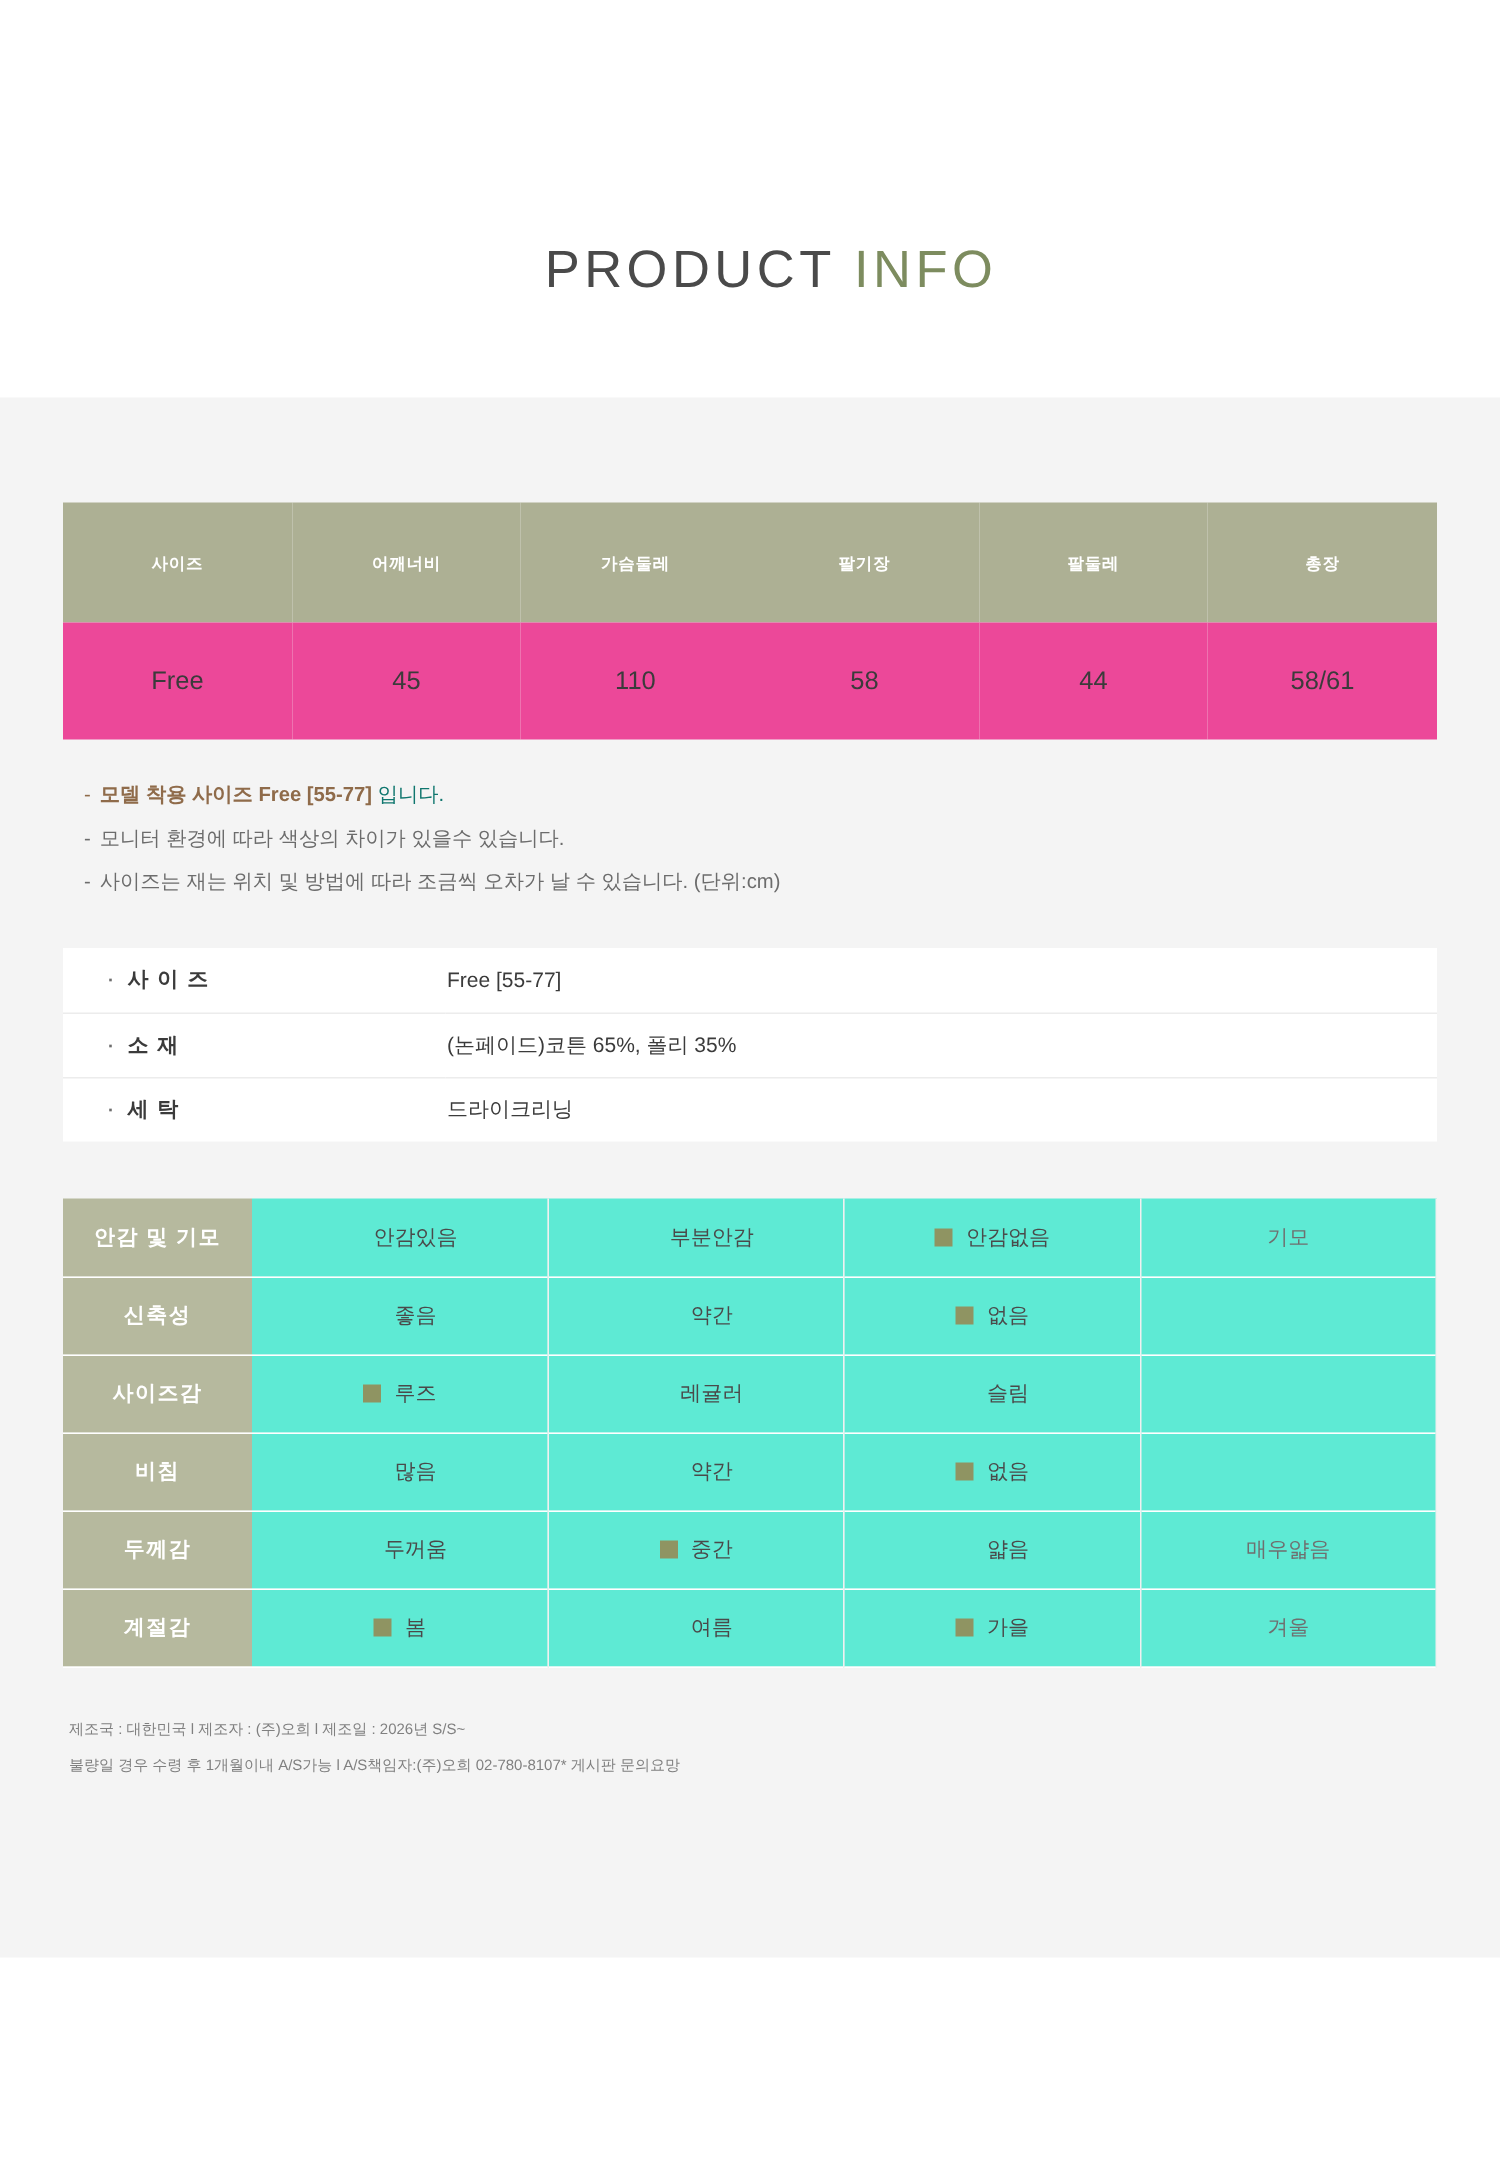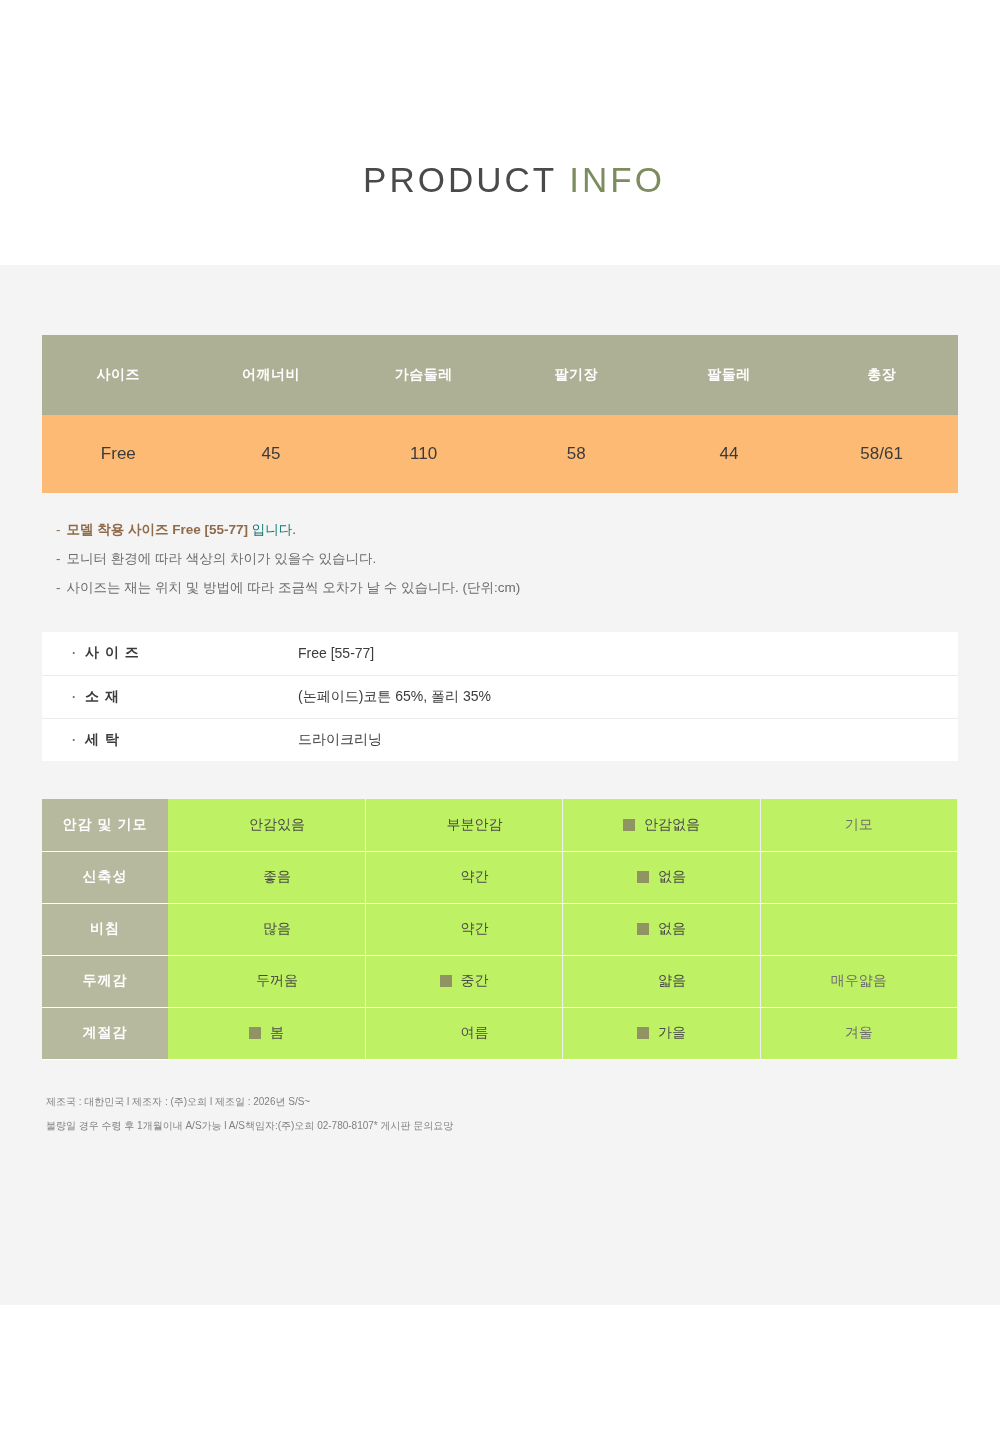--- a/index.html
+++ b/index.html
@@ -51,28 +51,28 @@
   
   .size-table {
     margin-top: 70px;
     width: 916px;
     border-collapse: collapse;
     table-layout: fixed;
   }
   .size-table thead th {
     background: #adb094;
     color: #ffffff;
-    font-size: 14px;
+    font-size: 11px;
     font-weight: 700;
     height: 80px;
     letter-spacing: 0.5px;
     border: none;
   }
   .size-table tbody td {
-    background: #fdba74;
+    background: #ec4899;
     height: 78px;
     text-align: center;
     font-size: 17px;
     color: #3b3b3b;
     border: none;
   }
 
   
   .notes {
     margin-top: 22px;
@@ -133,21 +133,21 @@
     width: 916px;
     border-collapse: collapse;
     table-layout: fixed;
   }
   .attr-table tr { border-bottom: 1px solid #ffffff; }
   .attr-table td {
     height: 52px;
     font-size: 14px;
     color: #4a4a4a;
     text-align: center;
-    background: #bef264;
+    background: #5eead4;
     border-right: 1px solid #f0f0f0;
   }
   .attr-table td.head {
     width: 126px;
     background: #b6b99e;
     color: #ffffff;
     font-weight: 700;
     letter-spacing: 1px;
     border-right: none;
   }
@@ -274,20 +274,38 @@
               </span></td>
           <td><span class="attr-cell-inner">
                 <span class="mark"></span>
                 <span class="attr-text">없음</span>
               </span></td>
           <td><span class="attr-cell-inner">
                 <span class="attr-text dim"></span>
               </span></td>
         </tr>
 
+        <tr>
+          <td class="head">사이즈감</td>
+          <td><span class="attr-cell-inner">
+                <span class="mark"></span>
+                <span class="attr-text">루즈</span>
+              </span></td>
+          <td><span class="attr-cell-inner">
+                <span class="mark off"></span>
+                <span class="attr-text">레귤러</span>
+              </span></td>
+          <td><span class="attr-cell-inner">
+                <span class="mark off"></span>
+                <span class="attr-text">슬림</span>
+              </span></td>
+          <td><span class="attr-cell-inner">
+                <span class="attr-text dim"></span>
+              </span></td>
+        </tr>
 
         <tr>
           <td class="head">비침</td>
           <td><span class="attr-cell-inner">
                 <span class="mark off"></span>
                 <span class="attr-text">많음</span>
               </span></td>
           <td><span class="attr-cell-inner">
                 <span class="mark off"></span>
                 <span class="attr-text">약간</span>

